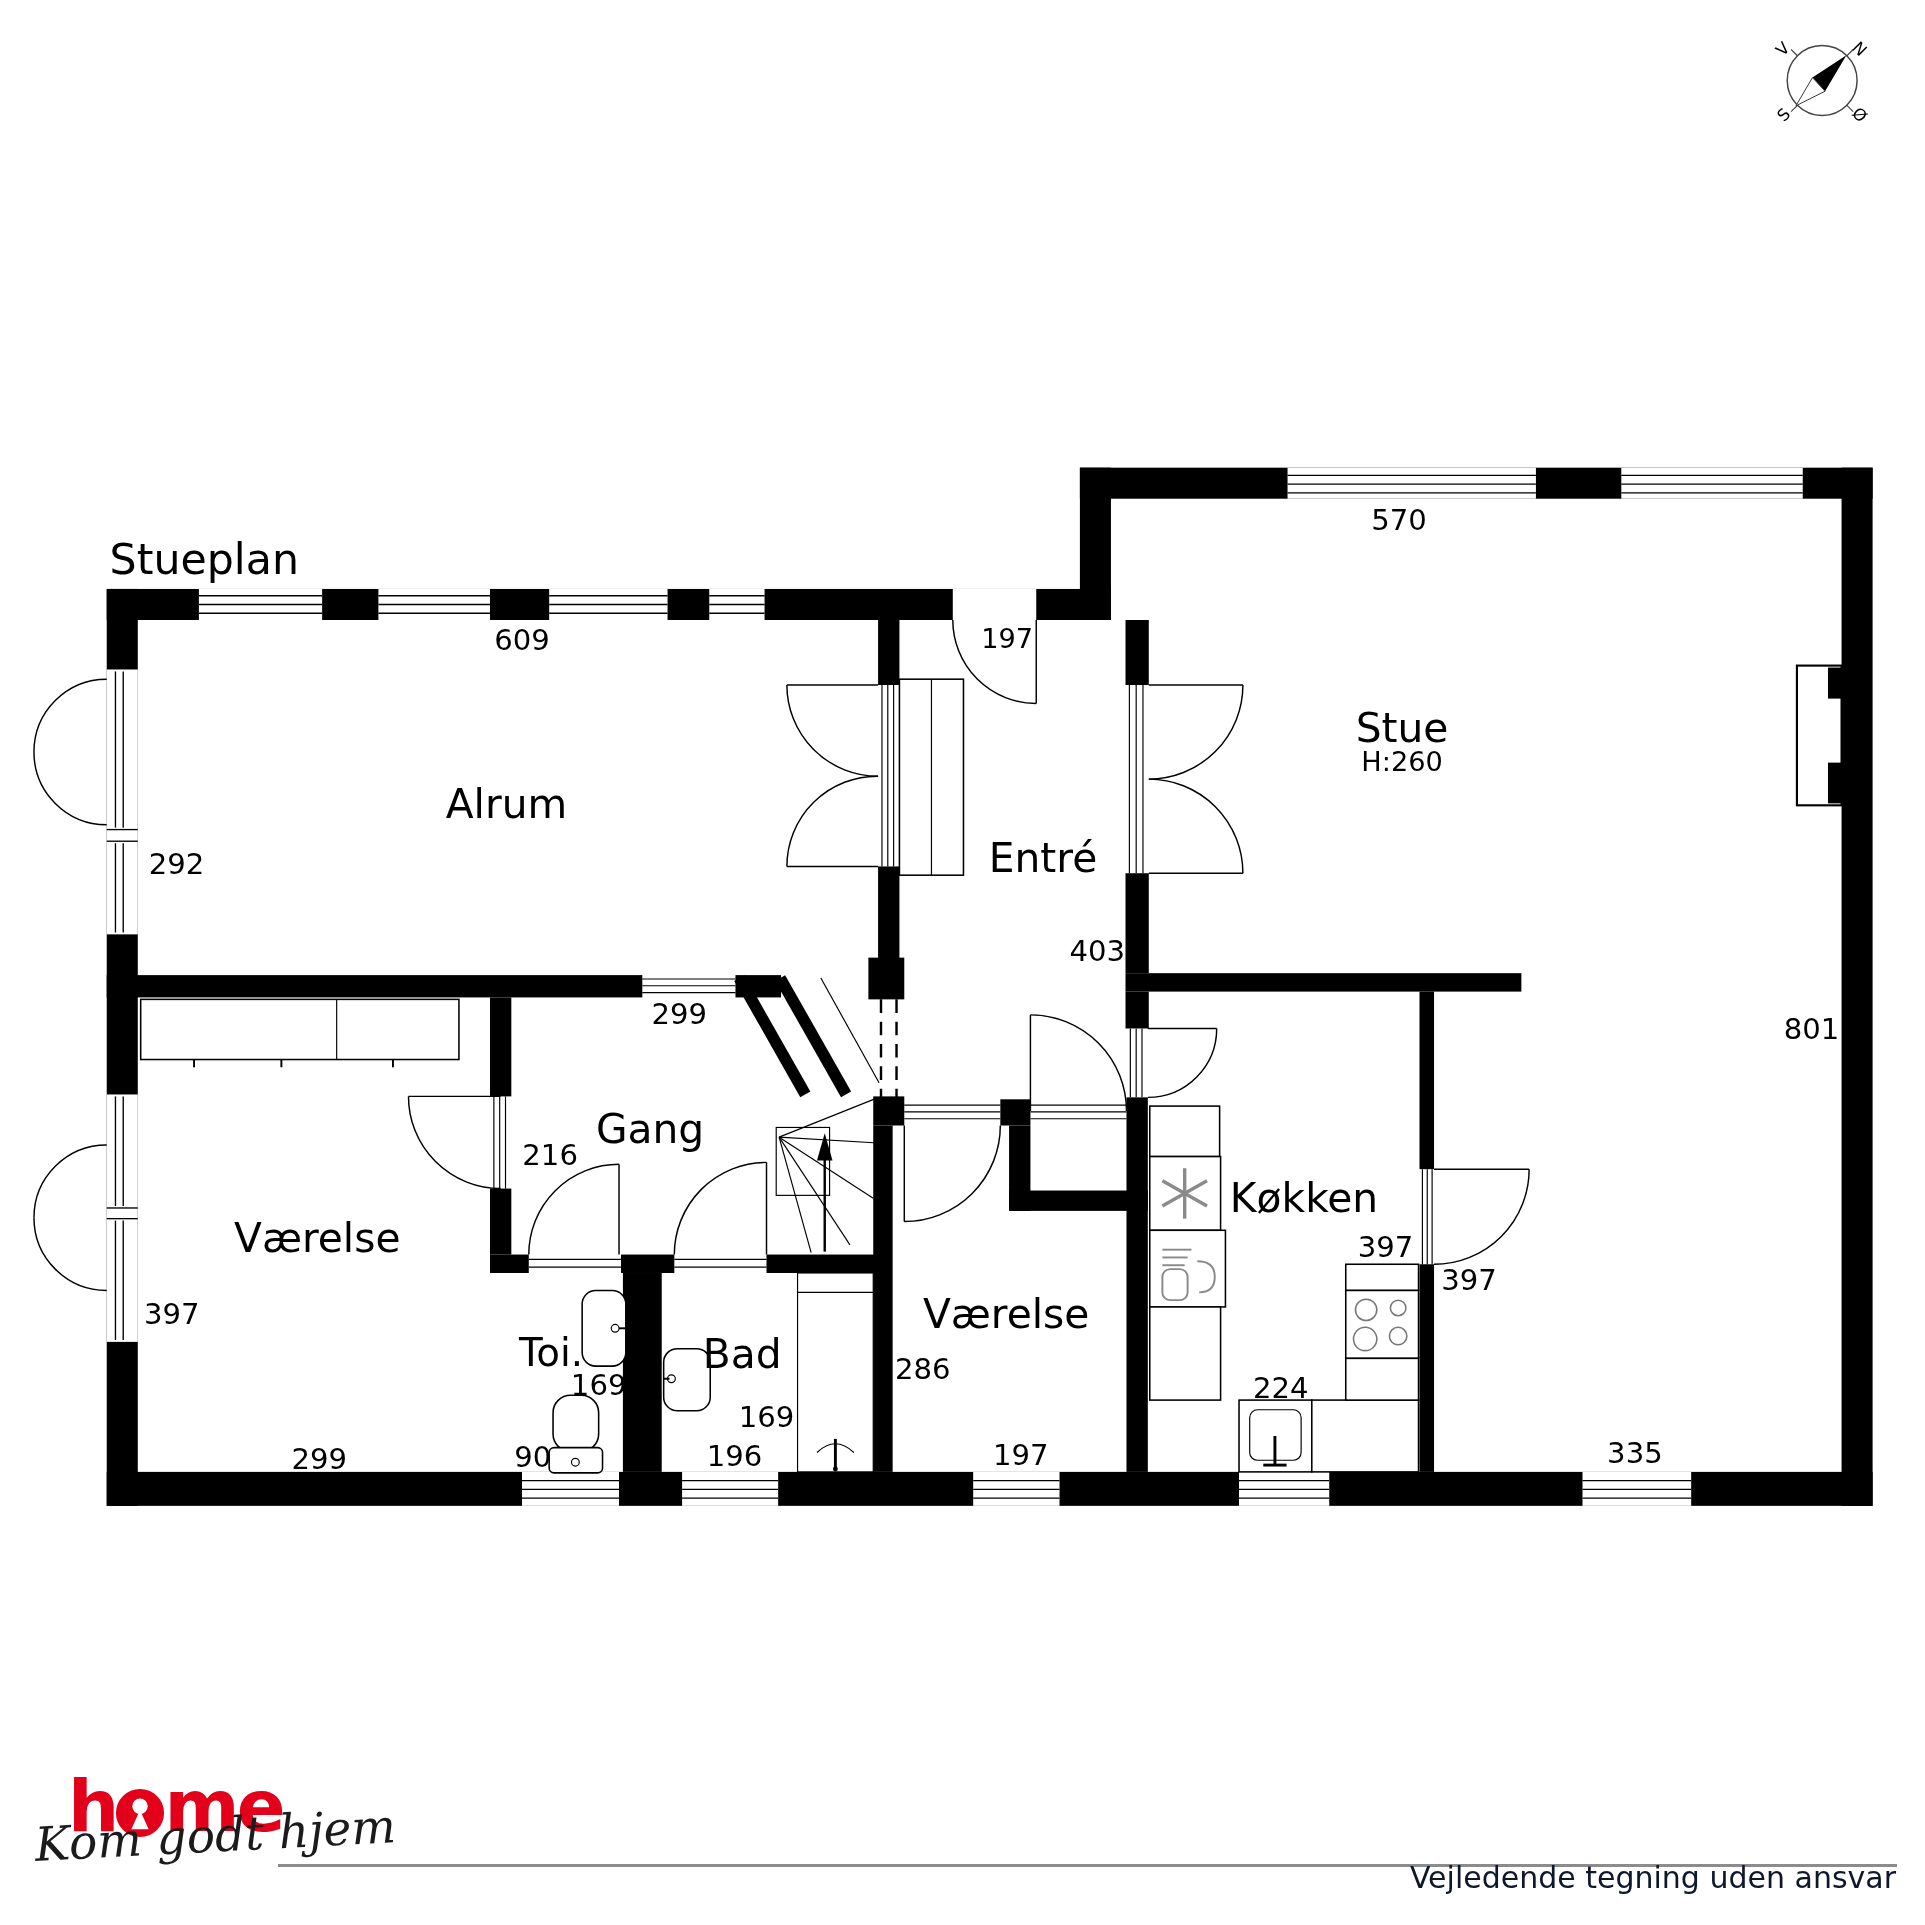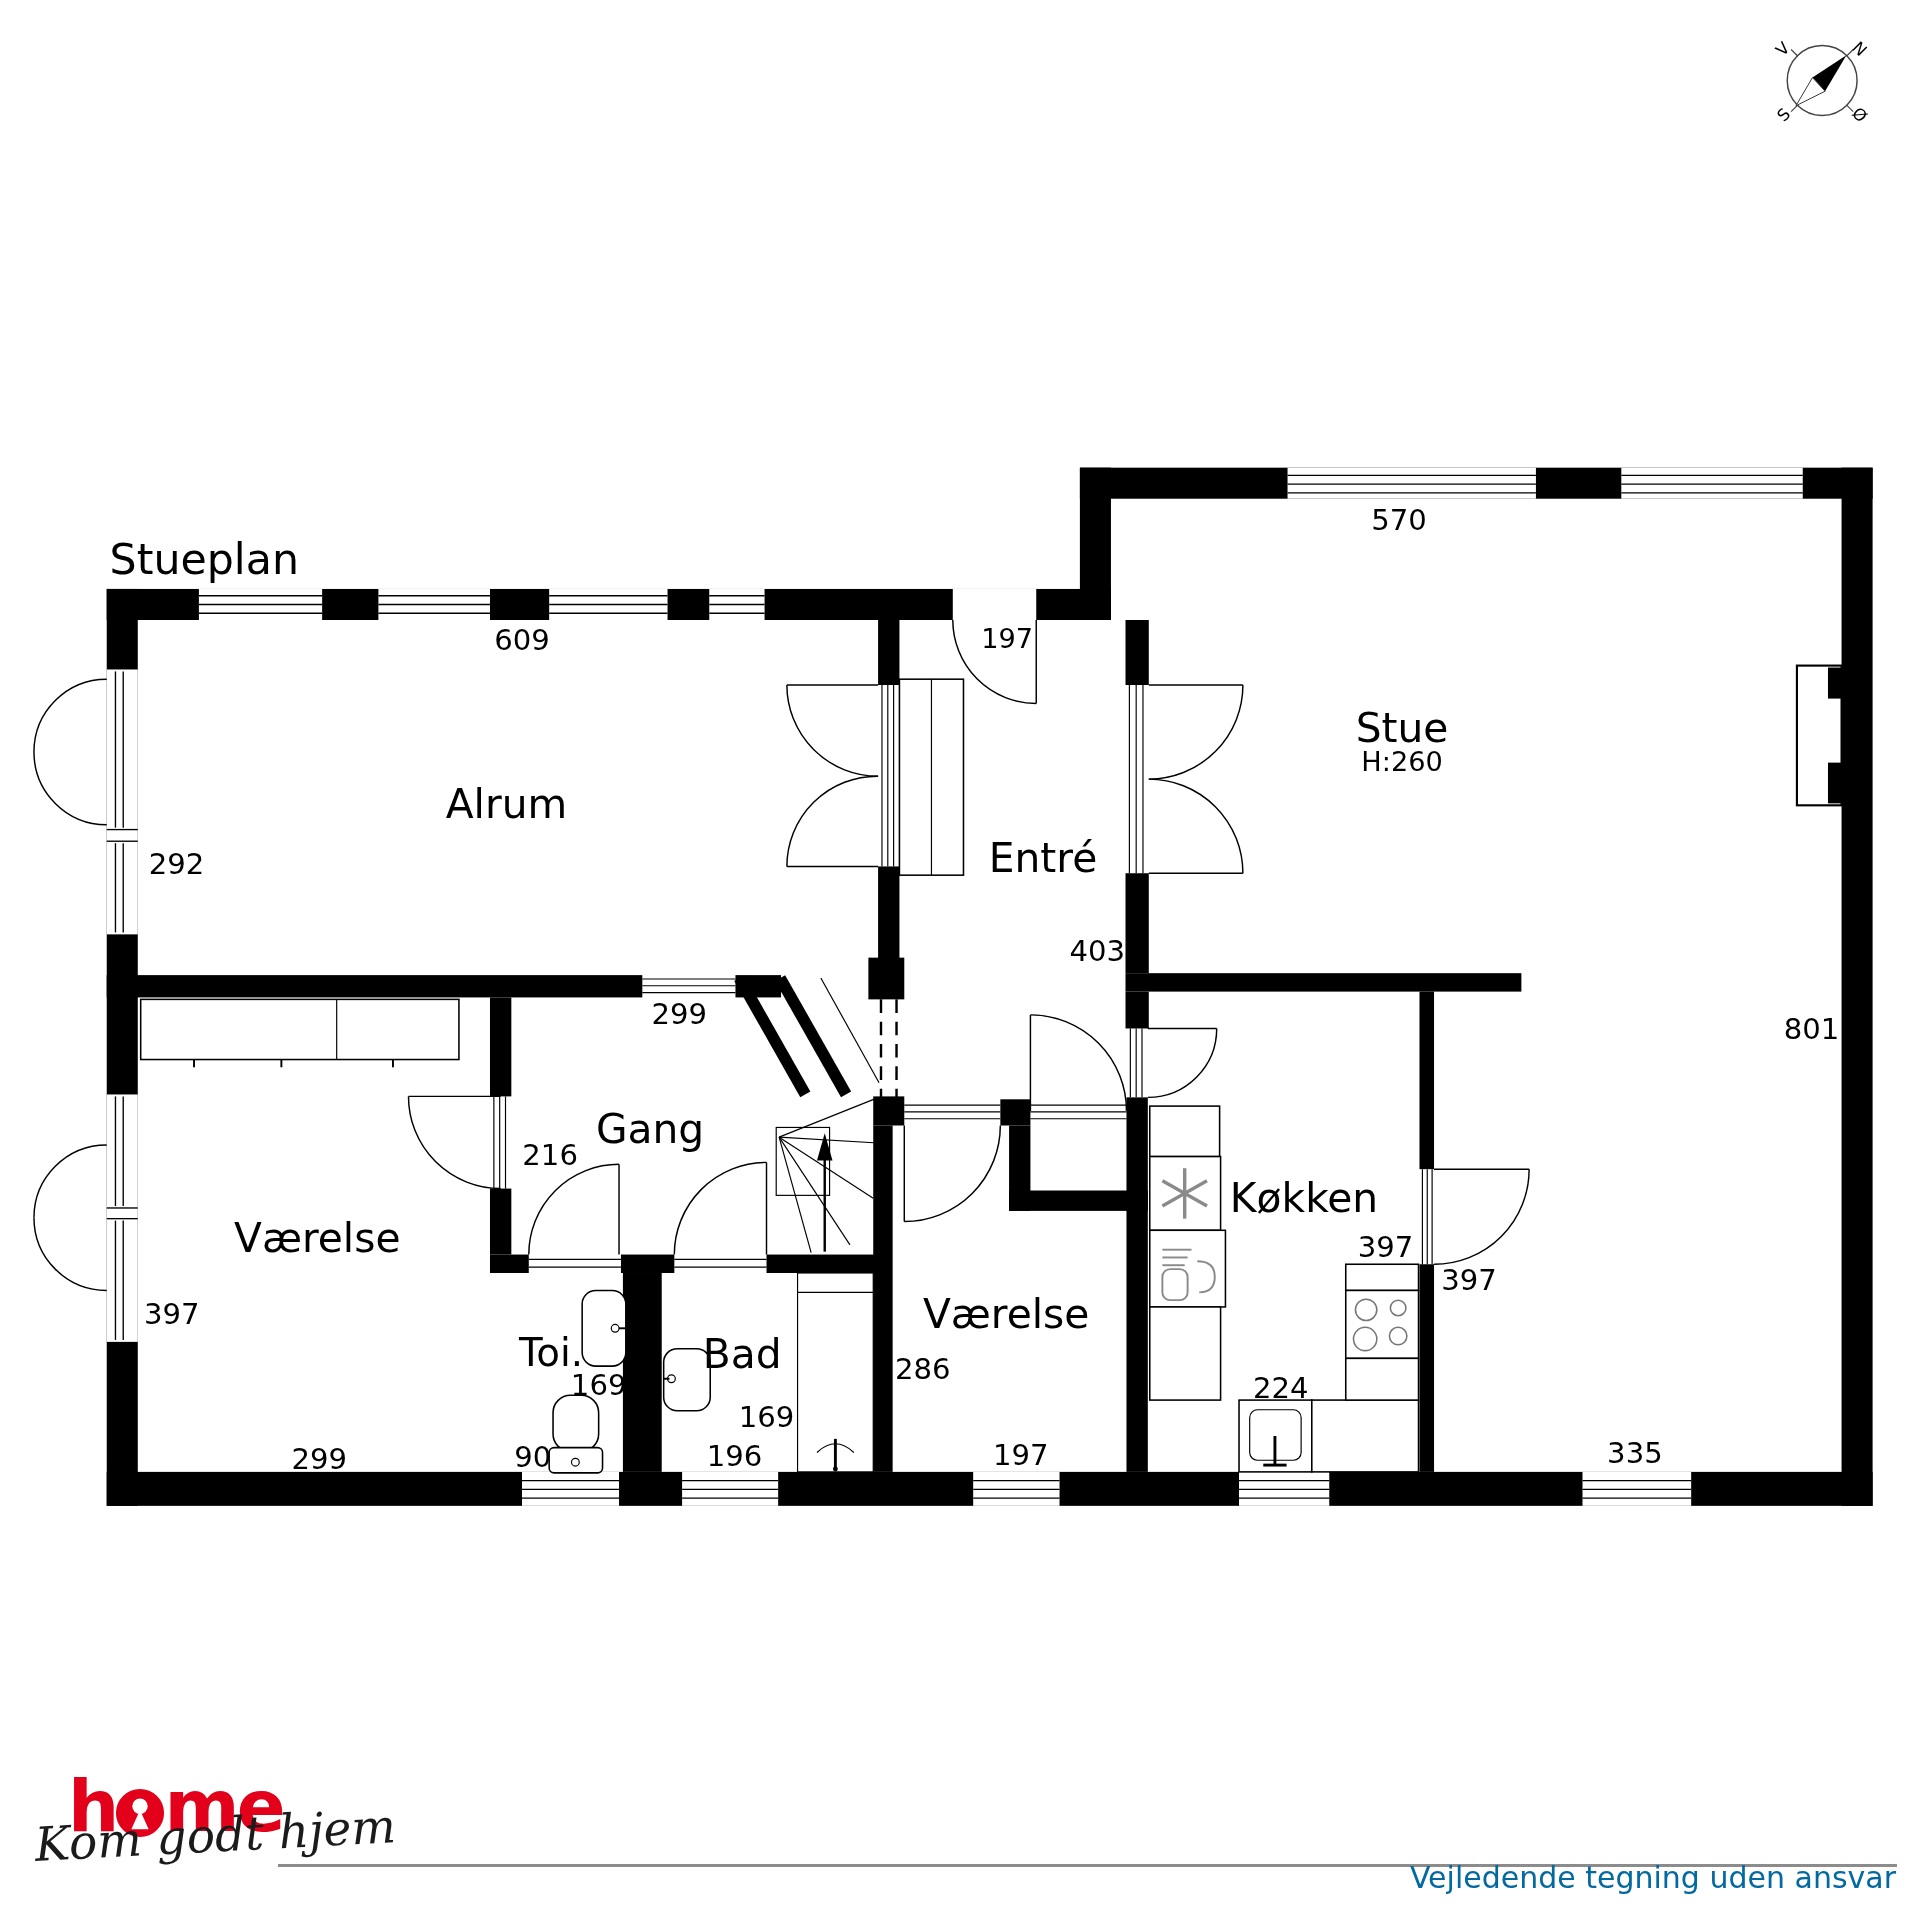--- a/index.html
+++ b/index.html
@@ -18,21 +18,21 @@
   .jamb{stroke:#000;stroke-width:1.2;fill:none;}
   .arc{stroke:#000;stroke-width:1.5;fill:none;}
   .furn{fill:#fff;stroke:#000;stroke-width:1.6;}
   .thin{stroke:#000;stroke-width:1.2;fill:none;}
   .gray{stroke:#8a8a8a;fill:none;}
   .dash{stroke:#000;stroke-width:2.5;fill:none;stroke-dasharray:14 9;}
   #brand{position:absolute;left:68px;top:1764px;color:#e2001a;font-weight:bold;font-size:72px;letter-spacing:-2.9px;white-space:nowrap;text-align:right;}
   #brand .oh{display:inline-block;vertical-align:-6.8px;margin:0 -1.9px;}
   #slogan{position:absolute;left:35px;top:1817px;font-family:"DejaVu Serif",serif;font-style:italic;font-size:47px;color:#1b1b1b;transform:rotate(-3deg);transform-origin:left center;white-space:nowrap;}
   #rule{position:absolute;left:278px;top:1864px;width:1619px;height:2.9px;background:#8c8c8c;}
-  #disclaimer{position:absolute;right:29px;top:1860px;font-size:30px;color:#0369a1;}
+  #disclaimer{position:absolute;right:29px;top:1860px;font-size:30px;color:#0f172a;}
 </style>
 </head>
 <body>
 
 <svg id="plan-svg" width="1925" height="1925" viewBox="0 0 1984 1984">
 
   <g>
     <rect class="wall" x="110" y="607" width="32" height="945"></rect>
     <rect class="wall" x="110" y="1517" width="1820" height="35"></rect>
     <rect class="wall" x="110" y="607" width="1035" height="32"></rect>

